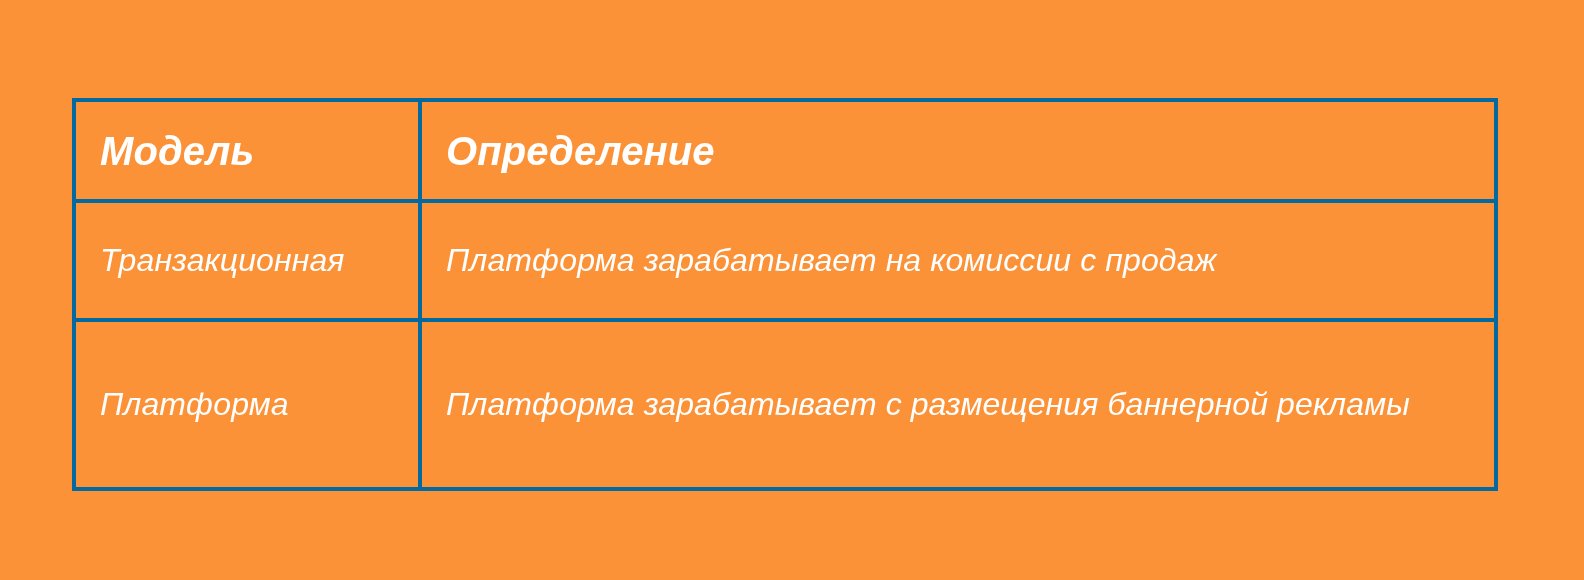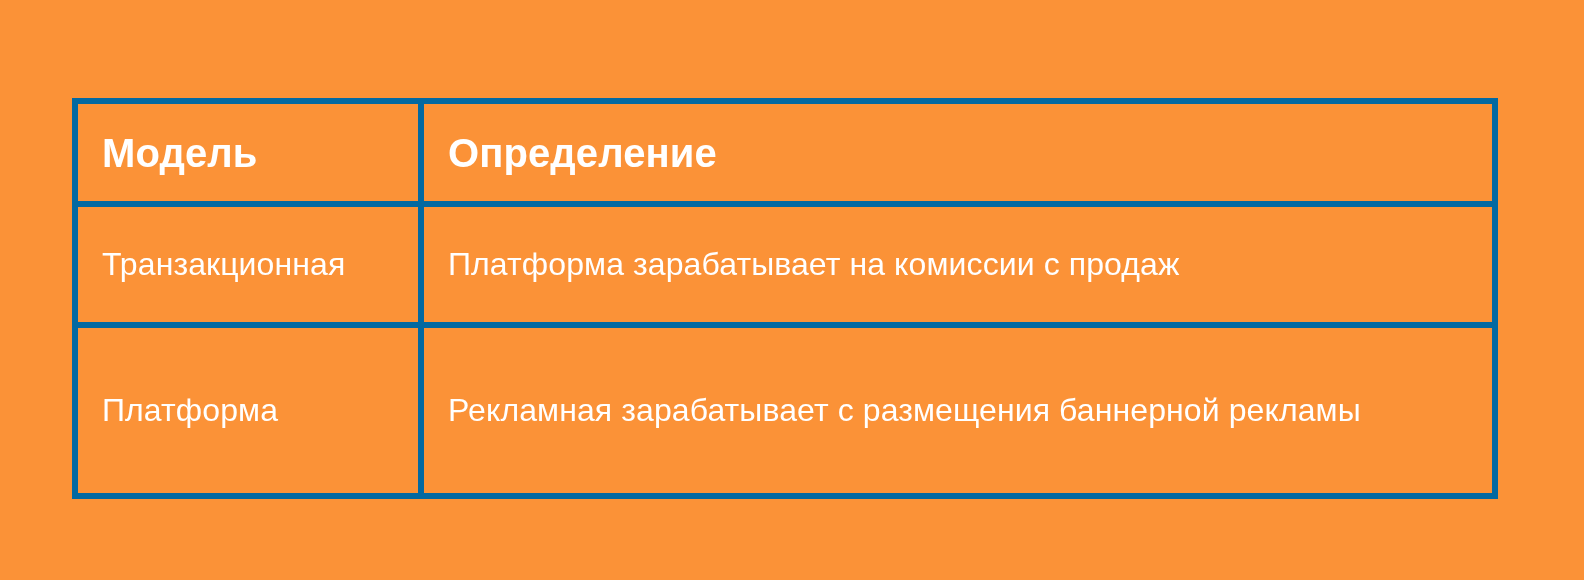--- a/index.html
+++ b/index.html
@@ -31,24 +31,25 @@
 
   table.comparison-table {
     width: 100%;
     border-collapse: collapse;
     table-layout: fixed;
     color: #ffffff;
   }
 
   table.comparison-table th,
   table.comparison-table td {
-    border: 6px solid #0369a1;
+    border: 4px solid #0369a1;
     vertical-align: middle;
     text-align: left;
     background: transparent;
+    font-style: italic;
   }
 
   col.col-model { width: 346px; }
   col.col-definition { width: auto; }
 
   
   thead th {
     height: 97px;
     padding: 0 24px;
     font-size: 40px;
@@ -91,19 +92,19 @@
           <th>Определение</th>
         </tr>
       </thead>
       <tbody>
         <tr class="row-transactional">
           <td class="cell-model">Транзакционная</td>
           <td class="cell-definition">Платформа зарабатывает на комиссии с продаж</td>
         </tr>
         <tr class="row-advertising">
           <td class="cell-model">Платформа</td>
-          <td class="cell-definition">Рекламная зарабатывает с размещения баннерной рекламы</td>
+          <td class="cell-definition">Платформа зарабатывает с размещения баннерной рекламы</td>
         </tr>
       </tbody>
     </table>
   </div>
 
 </div>
 
 </body></html>

